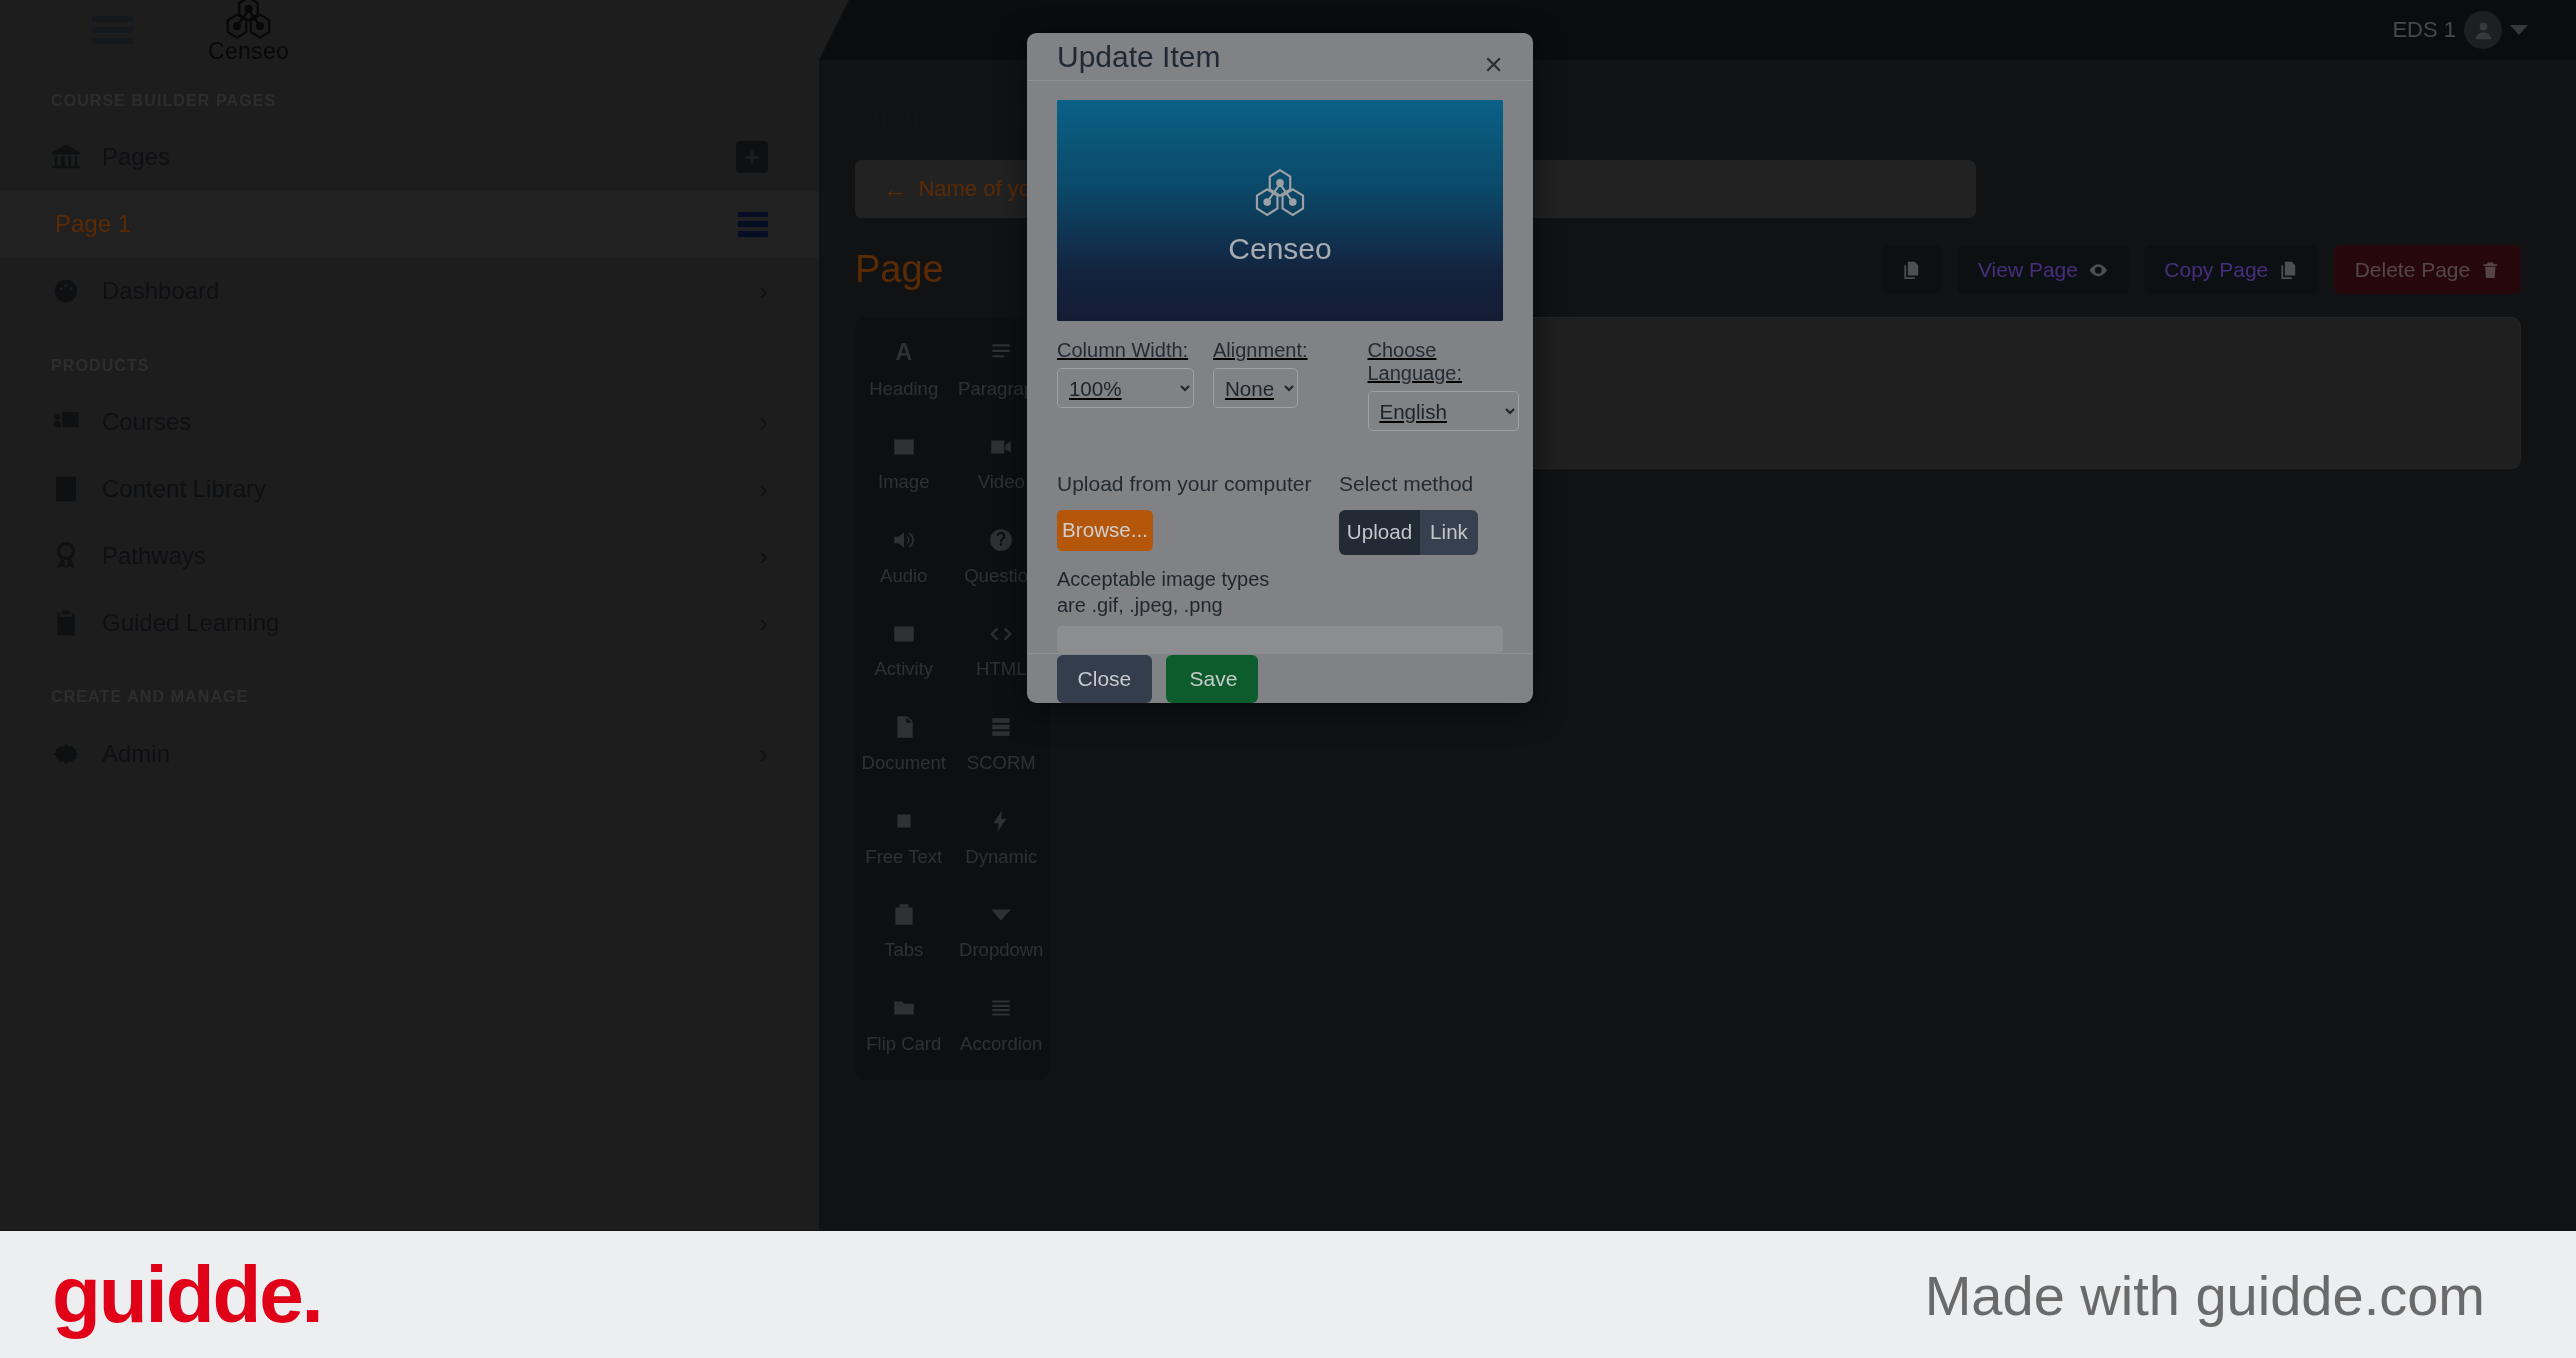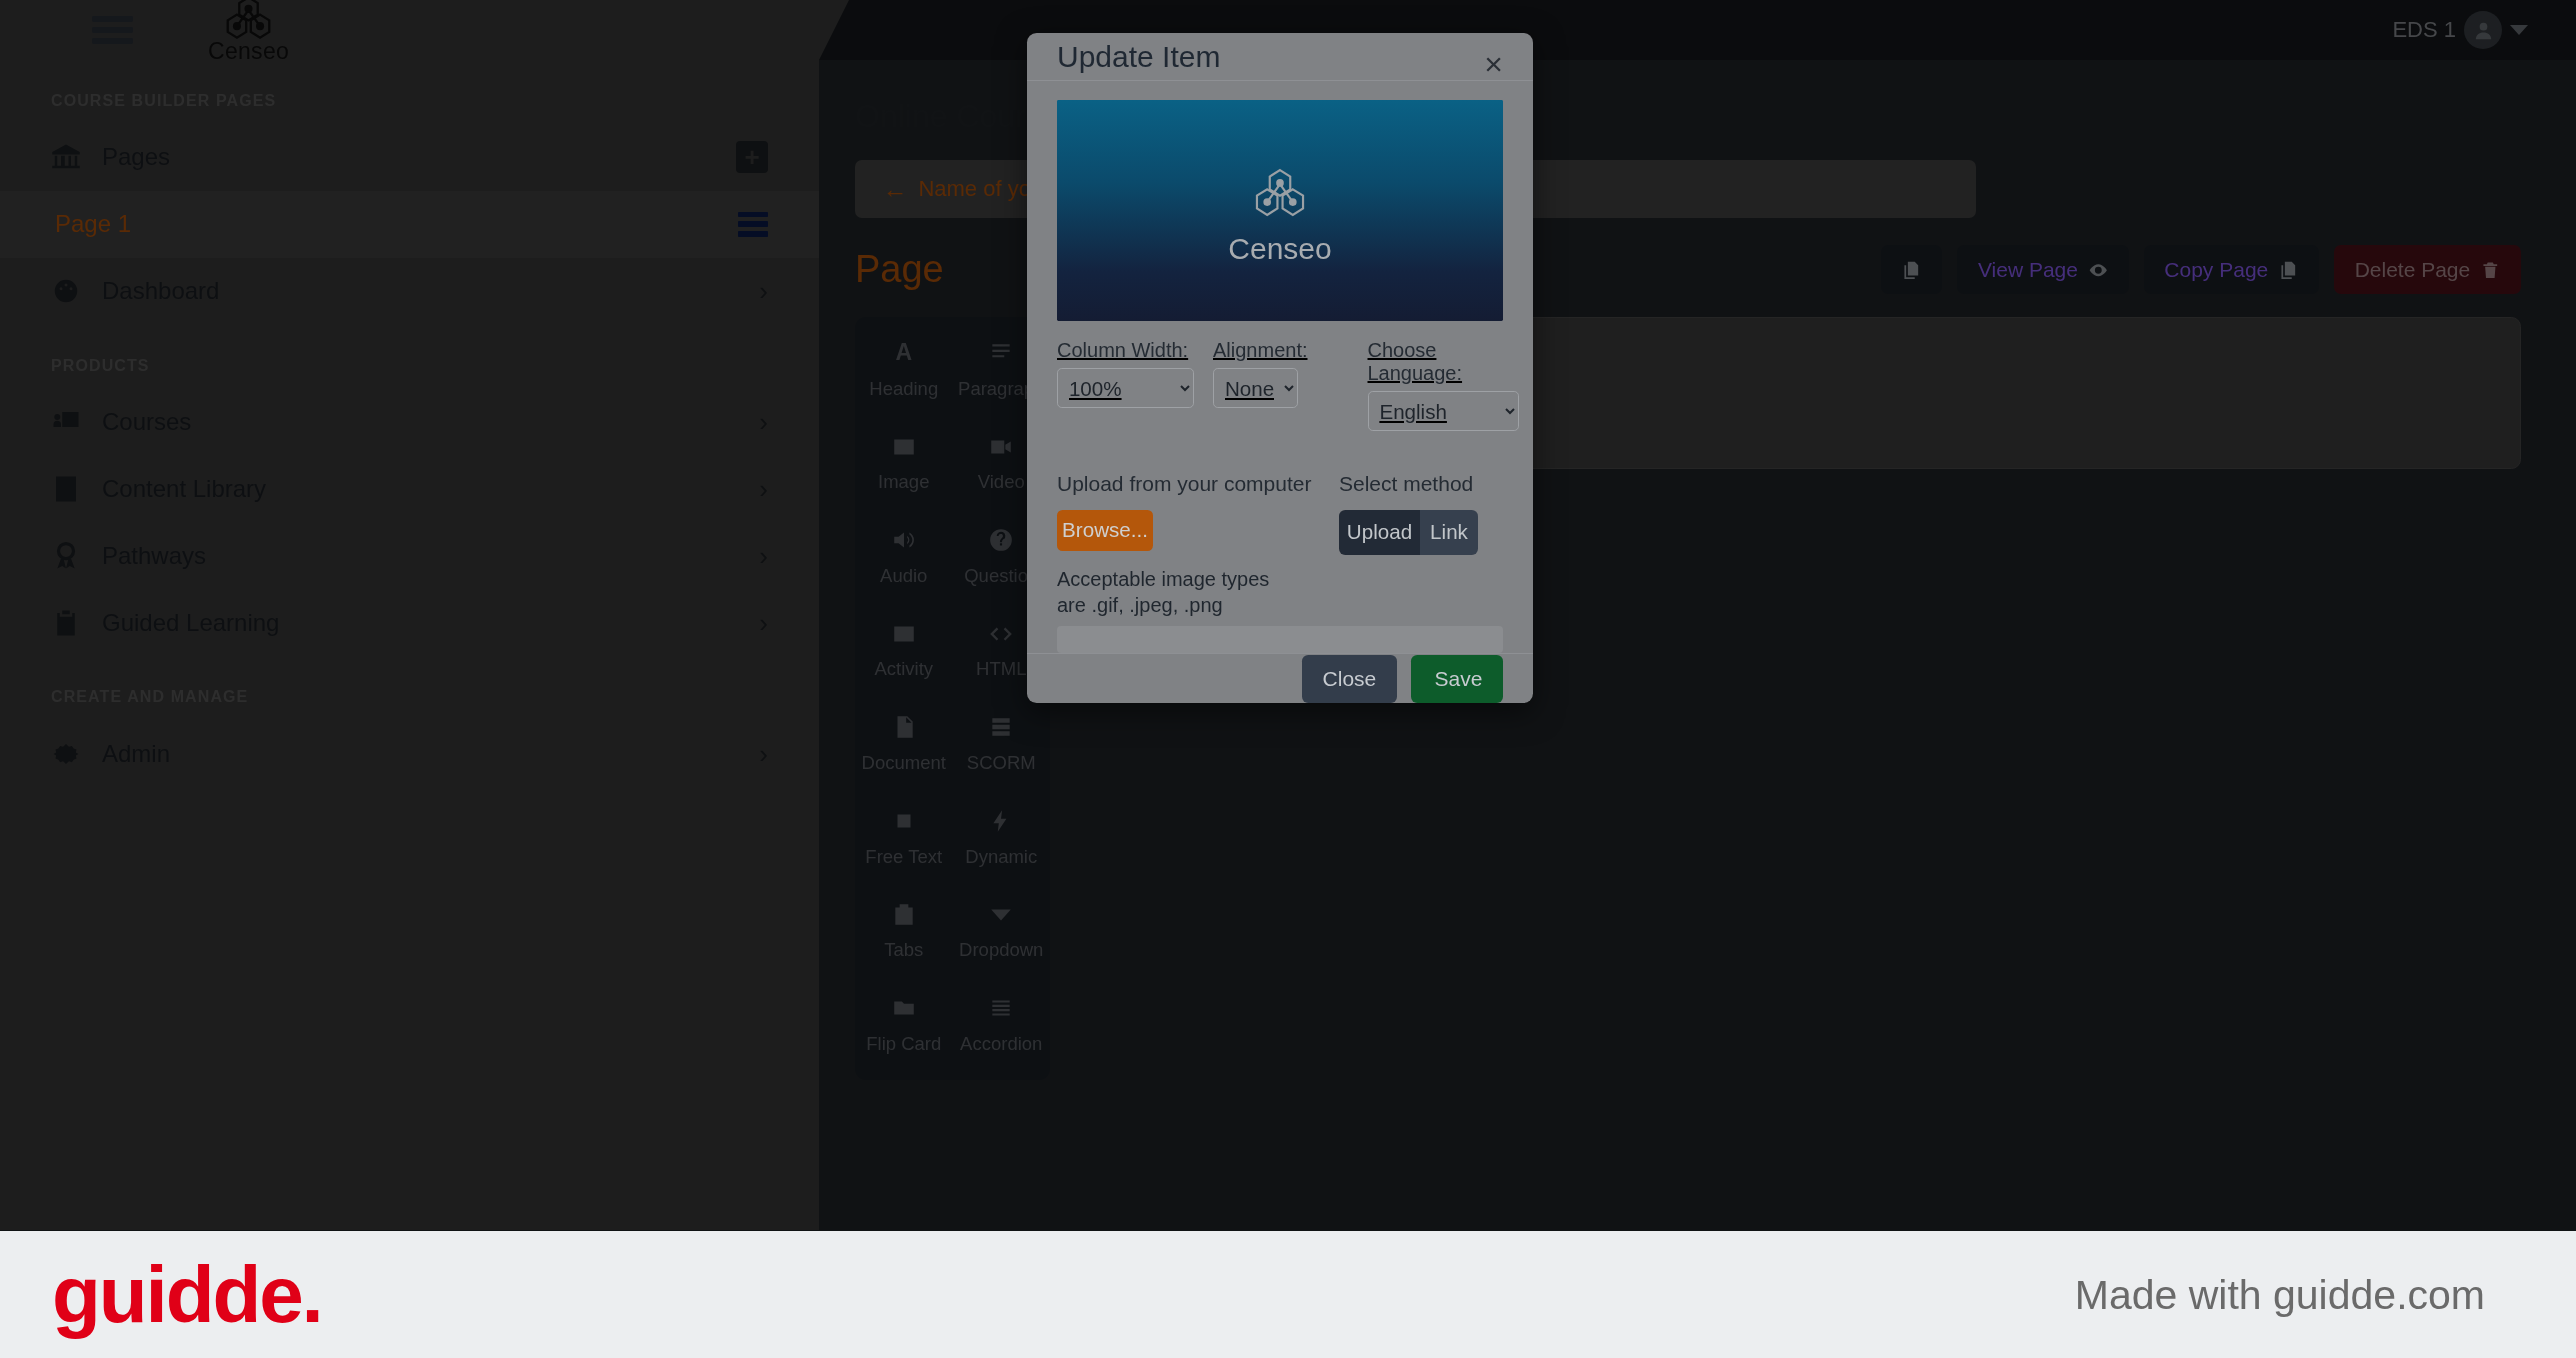--- a/index.html
+++ b/index.html
@@ -184,42 +184,42 @@
     font-family:"Liberation Sans", sans-serif;
   }
   .toggle .tg-upload { background:#222a36; flex:0 0 81px; }
   .toggle .tg-link { background:#36404e; flex:1; }
   .url-input {
     margin-top:6.9px; width:446px; height:27.4px; border-radius:4.1px;
     background:#8b8d90; border:none;
   }
   .modal-footer {
     border-top:1.4px solid #8e9094; height:88px;
-    display:flex; align-items:center; justify-content:flex-end;
+    display:flex; align-items:center; 
     gap:13.7px; padding:0 30px;
   }
   .mbtn {
     height:48px; padding:0 20.6px; border:none; border-radius:6.2px;
     font-size:21px; cursor:pointer; color:#c7cbd0;
     font-family:"Liberation Sans", sans-serif;
   }
   .mbtn.close { background:#333d4b; }
   .mbtn.save { background:#0d5c2b;padding-left:24px; }
 
   
   .footer {
     position:absolute; left:0; top:1231px; width:2576px; height:128px;
     background:#eceef0; display:flex; align-items:center;
   }
   .footer-logo {
     margin-left:52px; font-size:80px; color:#e00017; font-weight:bold;
     letter-spacing:-2.1px; line-height:1;
   }
   .footer-made {
-    margin-left:auto; margin-right:91px; font-size:41px; color:#6a6a6a;
+    margin-left:auto; margin-right:91px; font-size:56px; color:#6a6a6a;
   }
 </style>
 </head>
 <body>
 
 <div class="screen">
 
   <div class="app">
 
     <div class="navbar">

